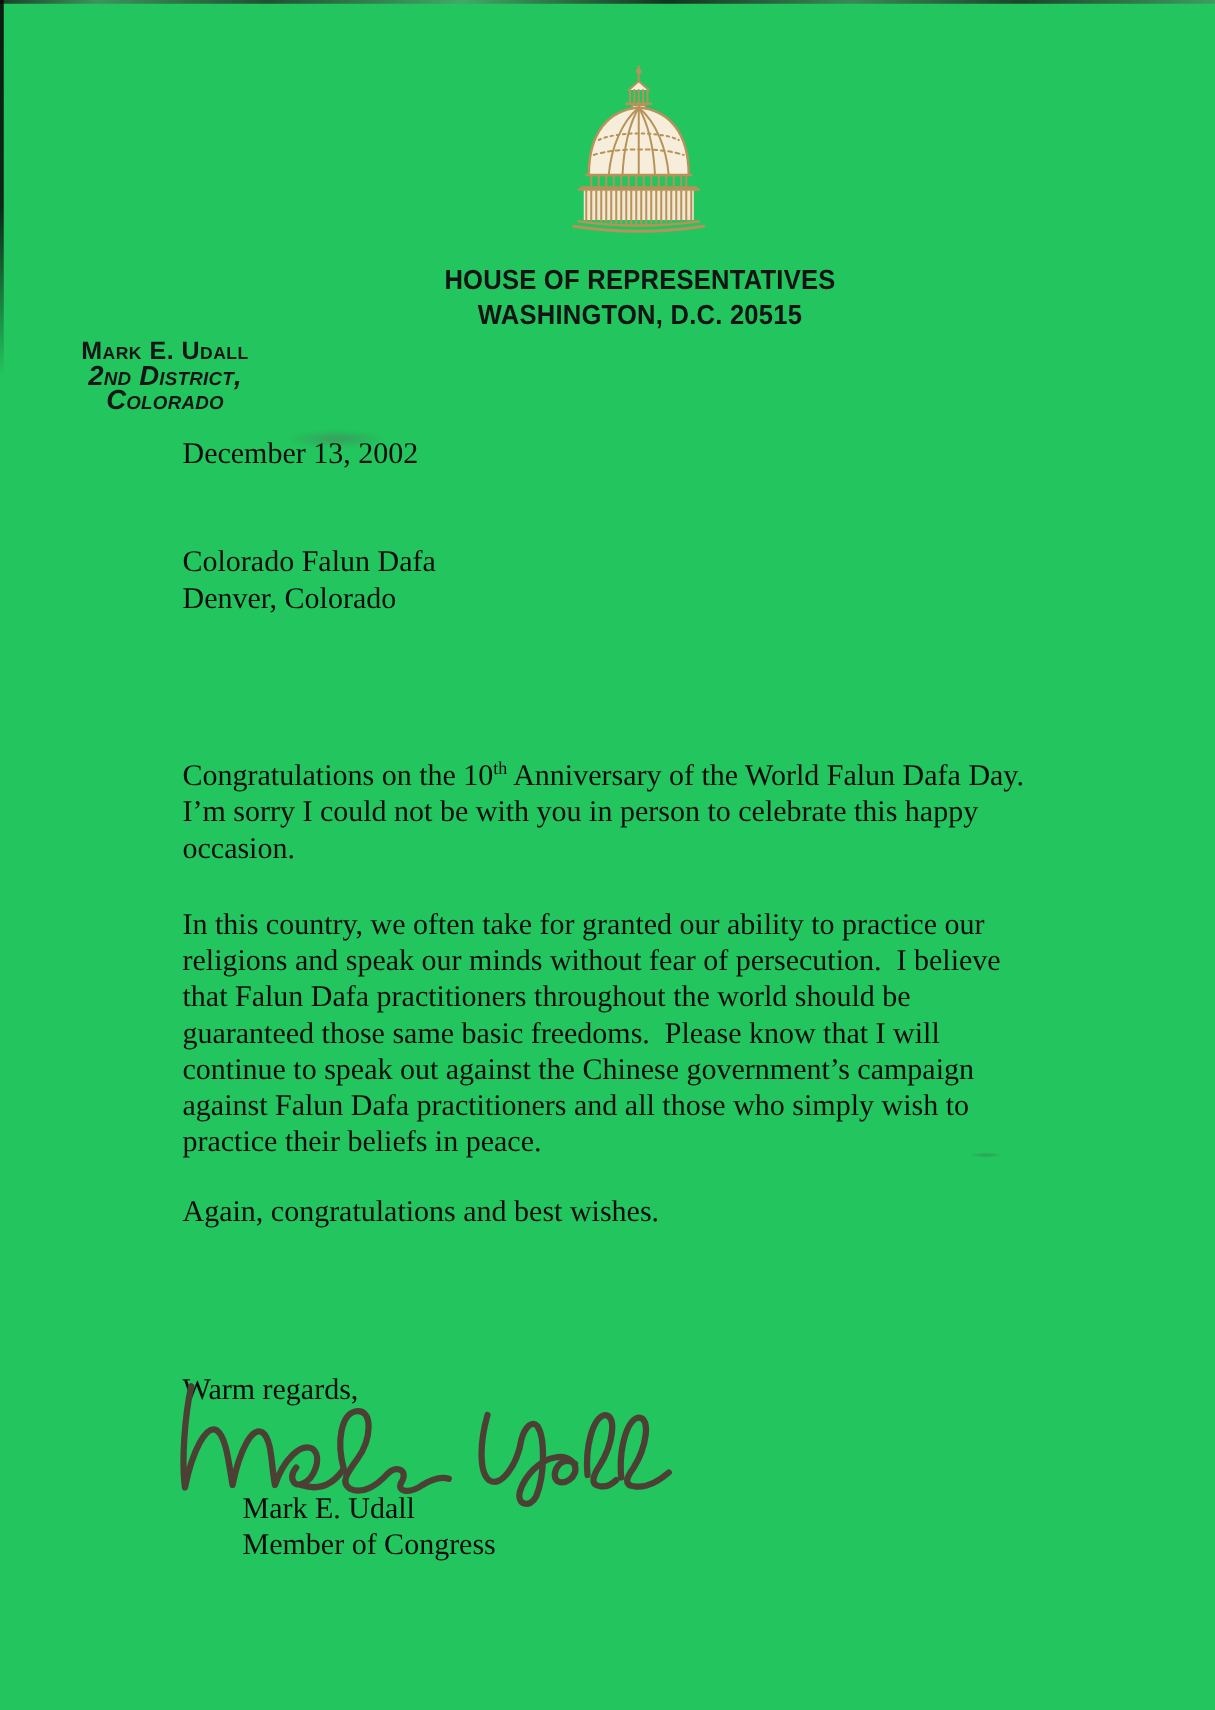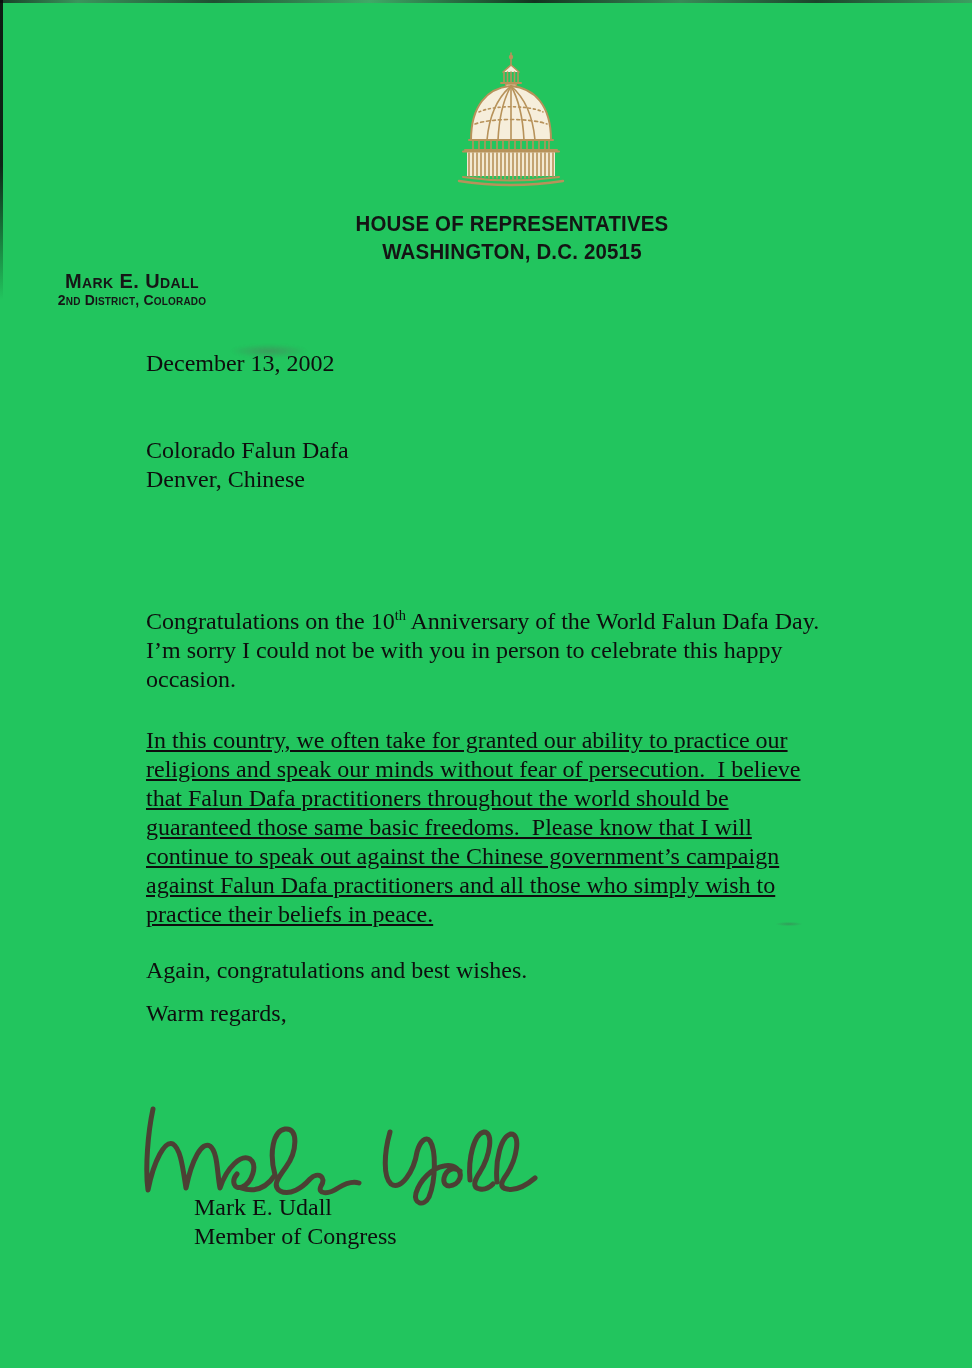--- a/index.html
+++ b/index.html
@@ -54,36 +54,36 @@
   }
   .member-block {
     position: absolute; left: 38px; top: 271px; width: 188px;
     text-align: center;
     font-family: "Liberation Sans", sans-serif;
     font-weight: bold;
     font-variant: small-caps;
     color: #161616;
   }
   .member-name { font-size: 20px; line-height: 20px; letter-spacing: 0.4px; }
-  .member-district { font-size: 14px; line-height: 19px; letter-spacing: 0.2px; }
+  .member-district { font-size: 22px; line-height: 19px; letter-spacing: 0.2px; font-style: italic; }
 
   
   .bodytext {
     position: absolute; left: 146px; width: 764px;
     font-size: 24px; line-height: 29px;
     white-space: pre-wrap;
     color: #0e0e0e;
   }
   .date-line      { top: 349px; }
   .recipient      { top: 436px; }
   .salutation     { top: 551px; }
   .para-1         { top: 607px; }
-  .para-2         { top: 726px; text-decoration: underline; }
+  .para-2         { top: 726px; }
   .para-3         { top: 956px; }
-  .closing        { top: 999px; }
+  .closing        { top: 1098px; }
   .signer-block   { top: 1193px; margin-left: 48px; }
   .para-1 sup { font-size: 60%; line-height: 0; vertical-align: super; }
 
   .signature {
     position: absolute; left: 140px; top: 1096px; width: 398px; height: 114px;
   }
 </style>
 </head>
 <body>
 
@@ -174,21 +174,21 @@
   </div>
 
   <div class="member-block">
     <div class="member-name">Mark E. Udall</div>
     <div class="member-district">2nd District, Colorado</div>
   </div>
 
   <div class="bodytext date-line">December 13, 2002</div>
 
   <div class="bodytext recipient"><span>Colorado Falun Dafa</span>
-<span>Denver, Chinese</span></div>
+<span>Denver, Colorado</span></div>
 
 
   <div class="bodytext para-1"><span>Congratulations on the 10</span><sup>th</sup><span> Anniversary of the World Falun Dafa Day.
 I’m sorry I could not be with you in person to celebrate this happy
 occasion.</span></div>
 
   <div class="bodytext para-2">In this country, we often take for granted our ability to practice our
 religions and speak our minds without fear of persecution.  I believe
 that Falun Dafa practitioners throughout the world should be
 guaranteed those same basic freedoms.  Please know that I will

